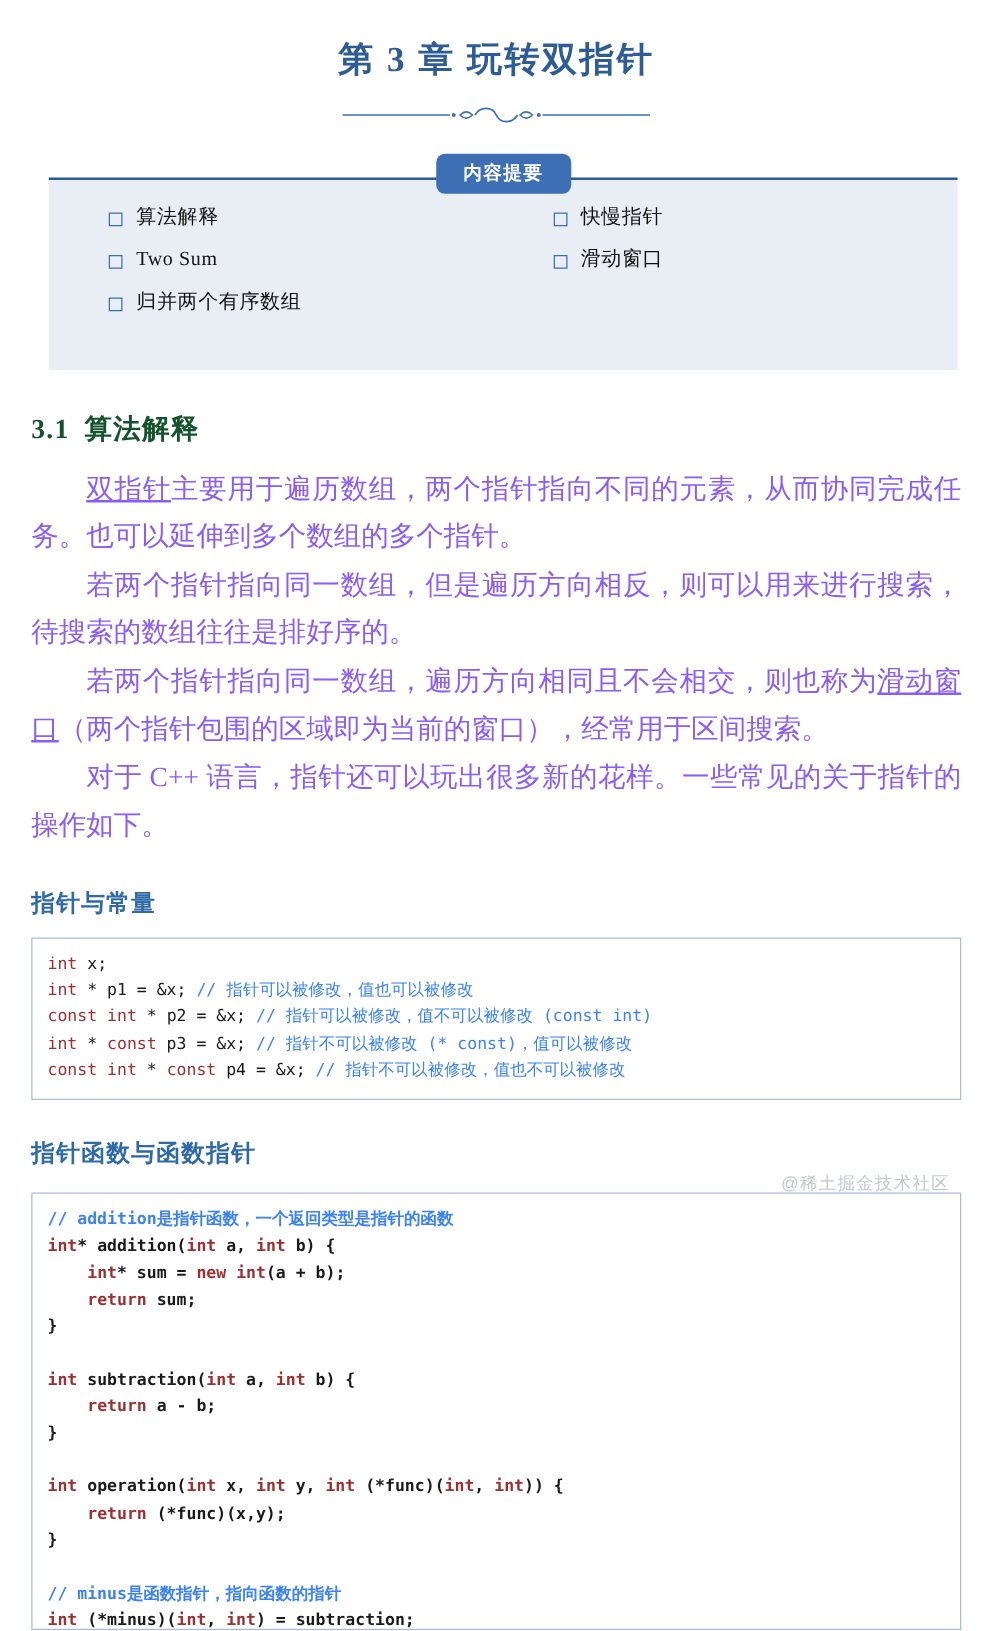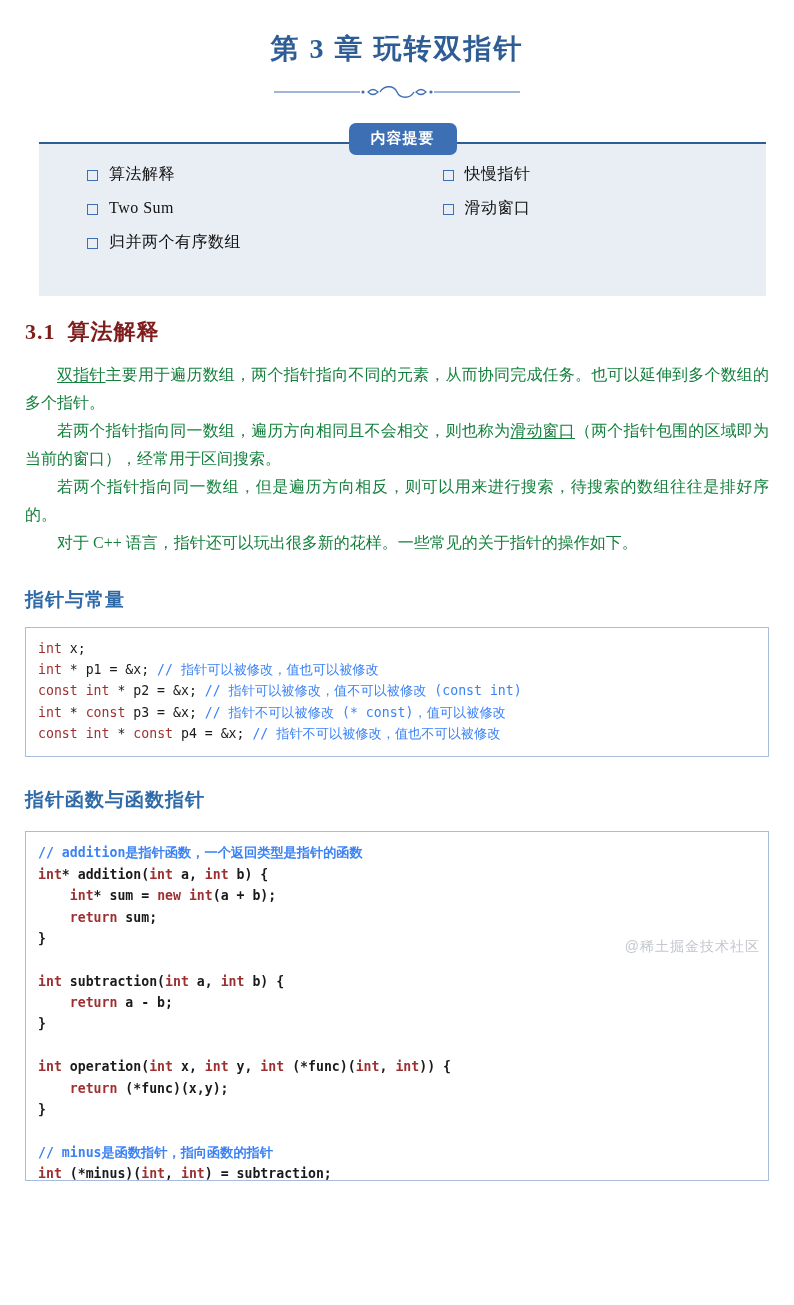--- a/index.html
+++ b/index.html
@@ -98,38 +98,38 @@
     margin-top: 4px;
     flex: none;
     background: transparent;
   }
   .summary-label {
     letter-spacing: 0.5px;
   }
 
   
   .section-heading {
-    margin-top: 21px;
+    margin-top: 32px;
     font-size: 22px;
     font-weight: bold;
-    color: #7f1d1d;
+    color: #14532d;
     letter-spacing: 1px;
   }
   .section-heading .num {
     margin-right: 12px;
   }
 
   
   .body-para {
-    font-size: 16px;
+    font-size: 22px;
     line-height: 1.75;
     text-indent: 2em;
     margin: 0;
     padding: 0;
-    color: #15803d;
+    color: #8b5cf6;
     text-align: justify;
   }
   .body-para.first {
     margin-top: 14px;
   }
   .u {
     text-decoration: underline;
     text-underline-offset: 2px;
   }
 
@@ -229,22 +229,22 @@
       </div>
     </div>
   </div>
 
   <div class="section-heading">
     <span class="num">3.1</span><span>算法解释</span>
   </div>
 
   <div id="paragraphs">
       <div class="body-para first"><span class="u">双指针</span><span>主要用于遍历数组，两个指针指向不同的元素，从而协同完成任务。也可以延伸到多个数组的多个指针。</span></div>
+      <div class="body-para"><span>若两个指针指向同一数组，但是遍历方向相反，则可以用来进行搜索，待搜索的数组往往是排好序的。</span></div>
       <div class="body-para"><span>若两个指针指向同一数组，遍历方向相同且不会相交，则也称为</span><span class="u">滑动窗口</span><span>（两个指针包围的区域即为当前的窗口），经常用于区间搜索。</span></div>
-      <div class="body-para"><span>若两个指针指向同一数组，但是遍历方向相反，则可以用来进行搜索，待搜索的数组往往是排好序的。</span></div>
       <div class="body-para"><span>对于 C++ 语言，指针还可以玩出很多新的花样。一些常见的关于指针的操作如下。</span></div>
     </div>
 
   <div class="sub-heading">指针与常量</div>
   <div class="code-block" id="code-0"><div><span class="kw">int</span><span class="pl"> x;</span></div><div><span class="kw">int</span><span class="pl"> * p1 = &amp;x; </span><span class="cm">// 指针可以被修改，值也可以被修改</span></div><div><span class="kw">const</span><span class="pl"> </span><span class="kw">int</span><span class="pl"> * p2 = &amp;x; </span><span class="cm">// 指针可以被修改，值不可以被修改 (const int)</span></div><div><span class="kw">int</span><span class="pl"> * </span><span class="kw">const</span><span class="pl"> p3 = &amp;x; </span><span class="cm">// 指针不可以被修改 (* const)，值可以被修改</span></div><div><span class="kw">const</span><span class="pl"> </span><span class="kw">int</span><span class="pl"> * </span><span class="kw">const</span><span class="pl"> p4 = &amp;x; </span><span class="cm">// 指针不可以被修改，值也不可以被修改</span></div></div>
 
   <div class="sub-heading">指针函数与函数指针</div>
   <div class="code-block second" id="code-1"><div><span class="cm">// addition是指针函数，一个返回类型是指针的函数</span></div><div><span class="kw">int</span><span class="pl">* addition(</span><span class="kw">int</span><span class="pl"> a, </span><span class="kw">int</span><span class="pl"> b) {</span></div><div><span class="pl">    </span><span class="kw">int</span><span class="pl">* sum = </span><span class="kw">new</span><span class="pl"> </span><span class="kw">int</span><span class="pl">(a + b);</span></div><div><span class="pl">    </span><span class="kw">return</span><span class="pl"> sum;</span></div><div><span class="pl">}</span></div><div>&nbsp;</div><div><span class="kw">int</span><span class="pl"> subtraction(</span><span class="kw">int</span><span class="pl"> a, </span><span class="kw">int</span><span class="pl"> b) {</span></div><div><span class="pl">    </span><span class="kw">return</span><span class="pl"> a - b;</span></div><div><span class="pl">}</span></div><div>&nbsp;</div><div><span class="kw">int</span><span class="pl"> operation(</span><span class="kw">int</span><span class="pl"> x, </span><span class="kw">int</span><span class="pl"> y, </span><span class="kw">int</span><span class="pl"> (*func)(</span><span class="kw">int</span><span class="pl">, </span><span class="kw">int</span><span class="pl">)) {</span></div><div><span class="pl">    </span><span class="kw">return</span><span class="pl"> (*func)(x,y);</span></div><div><span class="pl">}</span></div><div>&nbsp;</div><div><span class="cm">// minus是函数指针，指向函数的指针</span></div><div><span class="kw">int</span><span class="pl"> (*minus)(</span><span class="kw">int</span><span class="pl">, </span><span class="kw">int</span><span class="pl">) = subtraction;</span></div></div>
 
   <div class="watermark">@稀土掘金技术社区</div>

